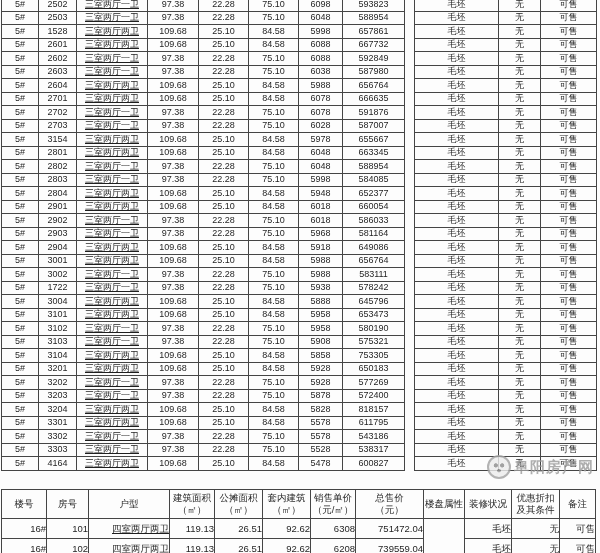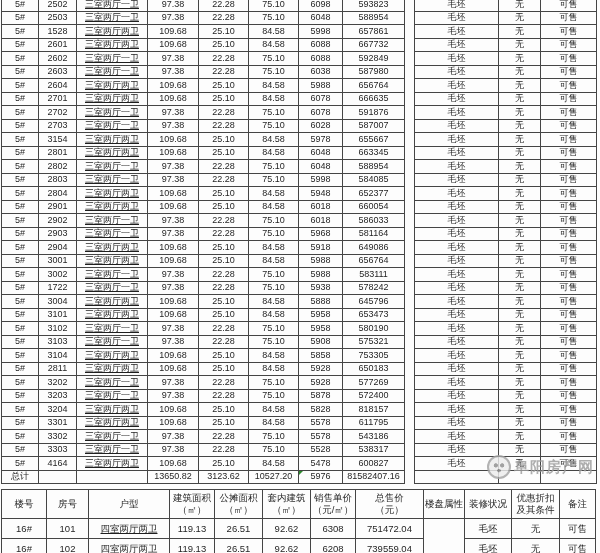--- a/index.html
+++ b/index.html
@@ -20,21 +20,21 @@
     border:1px solid #454545;height:12.5px;padding:0;text-align:center;
     vertical-align:middle;overflow:hidden;white-space:nowrap;line-height:1;
   }
   #t2{top:489px;left:1px;width:594px;font-size:9.5px;}
   #t2 th{
     border:1px solid #454545;height:28px;padding:0;text-align:center;
     vertical-align:middle;font-weight:normal;white-space:pre-line;line-height:1.3;
     overflow:hidden;
   }
   #t2 td{
-    border:1px solid #454545;height:19px;padding:0;text-align:center;
+    border:1px solid #454545;height:19px;padding:0;text-align:right;
     vertical-align:middle;overflow:hidden;white-space:nowrap;line-height:1;
   }
   td.u{text-decoration:underline;text-underline-offset:1px;}
   
   #t1 td.gapcol{border-top:hidden;border-bottom:hidden;}
   #t2 td.gap-first{border-bottom:hidden;}
   #t2 td.gap-rest{border-top:hidden;border-bottom:hidden;}
   td.gmark{position:relative;}
   td.gmark::before{
     content:"";position:absolute;left:0;top:0;width:0;height:0;
@@ -451,21 +451,21 @@
           <td class="c5">84.58</td>
           <td class="c6">5858</td>
           <td class="c7">753305</td>
           <td class="c8 gapcol"></td>
           <td class="c9">毛坯</td>
           <td class="c10">无</td>
           <td class="c11">可售</td>
         </tr>
         <tr>
           <td class="c0">5#</td>
-          <td class="c1">2811</td>
+          <td class="c1">3201</td>
           <td class="c2 u">三室两厅两卫</td>
           <td class="c3">109.68</td>
           <td class="c4">25.10</td>
           <td class="c5">84.58</td>
           <td class="c6">5928</td>
           <td class="c7">650183</td>
           <td class="c8 gapcol"></td>
           <td class="c9">毛坯</td>
           <td class="c10">无</td>
           <td class="c11">可售</td>
@@ -560,34 +560,20 @@
           <td class="c2 u">三室两厅两卫</td>
           <td class="c3">109.68</td>
           <td class="c4">25.10</td>
           <td class="c5">84.58</td>
           <td class="c6">5478</td>
           <td class="c7">600827</td>
           <td class="c8 gapcol"></td>
           <td class="c9">毛坯</td>
           <td class="c10">无</td>
           <td class="c11">可售</td>
-        </tr>
-        <tr>
-          <td class="c0">总计</td>
-          <td class="c1"></td>
-          <td class="c2"></td>
-          <td class="c3">13650.82</td>
-          <td class="c4">3123.62</td>
-          <td class="c5">10527.20</td>
-          <td class="c6 gmark">5976</td>
-          <td class="c7">81582407.16</td>
-          <td class="c8 gapcol"></td>
-          <td class="c9"></td>
-          <td class="c10"></td>
-          <td class="c11"></td>
         </tr>
       </tbody>
   </table>
 
   <table id="t2">
     <colgroup>
       <col style="width:45px">
         <col style="width:42px">
         <col style="width:81px">
       <col style="width:45px">

